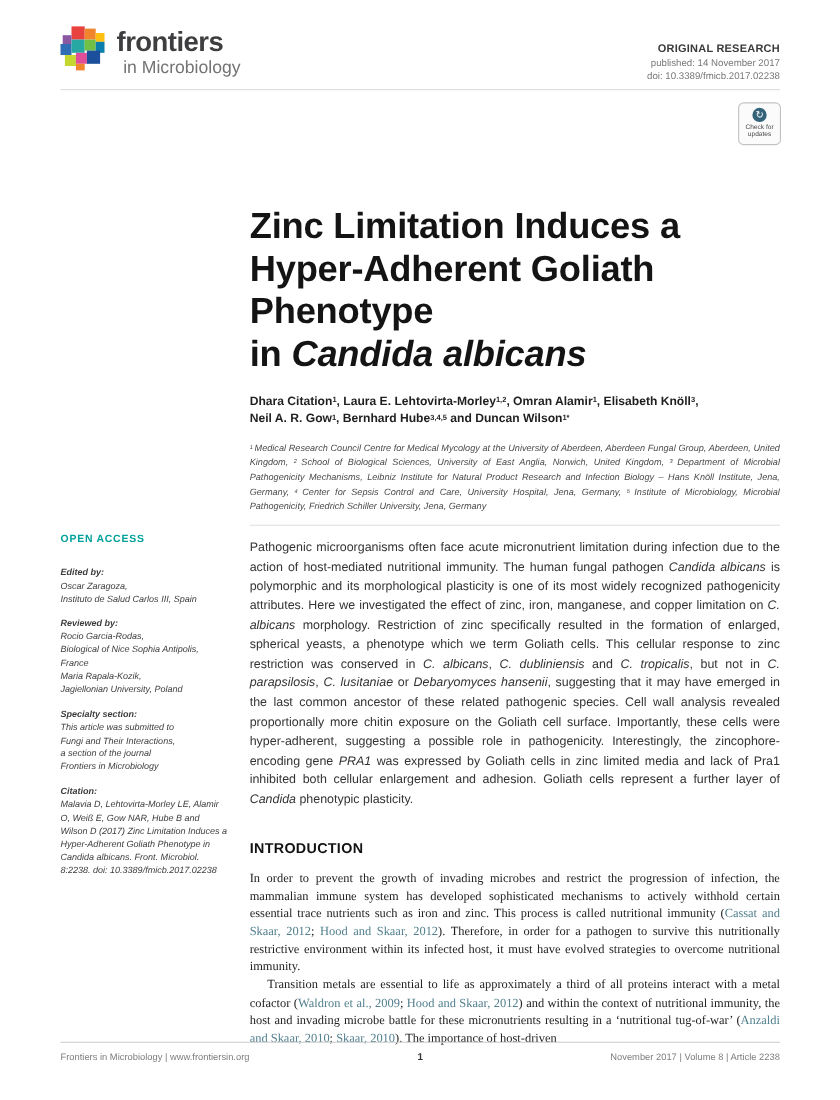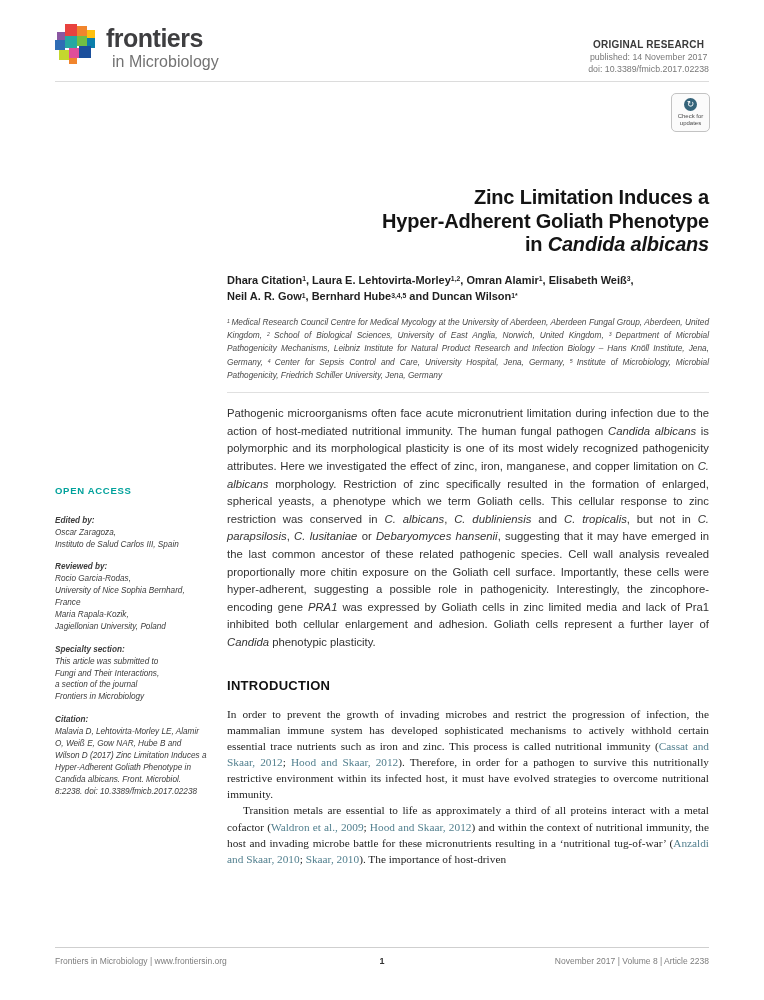--- a/index.html
+++ b/index.html
@@ -9,40 +9,40 @@
   *{box-sizing:border-box;}
   html,body{margin:0;padding:0;background:#ffffff;}
   .page{
     position:relative;width:764px;height:1000px;background:#fff;overflow:hidden;
     font-family:"Liberation Sans",sans-serif;color:#222;
   }
   
   .logo-mosaic{position:absolute;left:55px;top:24px;width:44px;height:44px;}
   .logo-frontiers{position:absolute;left:106px;top:24px;font-size:25px;font-weight:bold;color:#3e3e40;letter-spacing:-0.5px;}
   .logo-journal{position:absolute;left:112px;top:53px;font-size:16px;color:#737373;}
-  .header-right{position:absolute;right:55px;top:39px;text-align:center;}
+  .header-right{position:absolute;right:55px;top:39px;text-align:right;}
   .article-type{font-size:10px;font-weight:bold;color:#3a3a3a;letter-spacing:0.2px;}
   .published,.doi{font-size:8.8px;color:#787878;margin-top:2px;}
   .header-rule{position:absolute;left:55px;right:55px;top:81px;border-top:1px solid #dcdcdc;}
   
   .crossmark{
     position:absolute;left:671px;top:93px;width:39px;height:39px;
     border:1px solid #c3c3c3;border-radius:5px;background:#fbfbfb;
     display:flex;flex-direction:column;align-items:center;justify-content:center;gap:2px;cursor:pointer;
   }
   .crossmark-icon{
     width:13px;height:13px;border-radius:50%;background:#35647a;color:#fff;
     font-size:9px;line-height:13px;text-align:center;
   }
   .crossmark-text{font-size:6px;color:#4a4a4a;line-height:1.25;text-align:center;white-space:pre-line;}
   
   .main-col{position:absolute;left:227px;top:186px;width:482px;}
   .title{
-    margin:0;font-size:20px;font-weight:bold;color:#141414;line-height:1.18;
-    letter-spacing:-0.2px;white-space:pre-line;text-align:right;
+    margin:0;font-size:33px;font-weight:bold;color:#141414;line-height:1.18;
+    letter-spacing:-0.2px;white-space:pre-line;
   }
   .authors{margin-top:15px;font-size:11px;font-weight:bold;color:#1f1f1f;line-height:1.5;white-space:pre-line;}
   .affiliations{margin-top:11px;font-size:8.3px;font-style:italic;color:#4a4a4a;line-height:1.6;text-align:justify;}
   .abstract-rule{margin-top:10px;border-top:1px solid #e0e0e0;}
   .abstract{margin:12px 0 0 0;font-size:11.3px;line-height:1.56;color:#333;text-align:justify;}
   .keywords{margin:14px 0 0 0;font-size:8.3px;line-height:1.55;color:#1f1f1f;text-align:justify;}
   .section-heading{margin:26px 0 0 0;font-size:13px;font-weight:bold;color:#111;letter-spacing:0.3px;}
   .body-p{
     font-family:"Liberation Serif",serif;font-size:11.3px;line-height:1.43;color:#1d1d1d;
     text-align:justify;margin:0;
@@ -101,21 +101,21 @@
   <div class="crossmark">
     <div class="crossmark-icon">↻</div>
     <div class="crossmark-text">Check for
 updates</div>
   </div>
 
   <div class="main-col">
     <h1 class="title"><span>Zinc Limitation Induces a
 Hyper-Adherent Goliath Phenotype
 in </span><span class="rt-i">Candida albicans</span></h1>
-    <div class="authors"><span>Dhara Citation</span><span class="rt-sup">1</span><span>, Laura E. Lehtovirta-Morley</span><span class="rt-sup">1,2</span><span>, Omran Alamir</span><span class="rt-sup">1</span><span>, Elisabeth Weiß</span><span class="rt-sup">3</span><span>,
+    <div class="authors"><span>Dhara Citation</span><span class="rt-sup">1</span><span>, Laura E. Lehtovirta-Morley</span><span class="rt-sup">1,2</span><span>, Omran Alamir</span><span class="rt-sup">1</span><span>, Elisabeth Knöll</span><span class="rt-sup">3</span><span>,
 Neil A. R. Gow</span><span class="rt-sup">1</span><span>, Bernhard Hube</span><span class="rt-sup">3,4,5</span><span> and Duncan Wilson</span><span class="rt-sup">1*</span></div>
     <div class="affiliations"><span class="rt-sup">1 </span><span>Medical Research Council Centre for Medical Mycology at the University of Aberdeen, Aberdeen Fungal Group, Aberdeen, United Kingdom, </span><span class="rt-sup">2 </span><span>School of Biological Sciences, University of East Anglia, Norwich, United Kingdom, </span><span class="rt-sup">3 </span><span>Department of Microbial Pathogenicity Mechanisms, Leibniz Institute for Natural Product Research and Infection Biology – Hans Knöll Institute, Jena, Germany, </span><span class="rt-sup">4 </span><span>Center for Sepsis Control and Care, University Hospital, Jena, Germany, </span><span class="rt-sup">5 </span><span>Institute of Microbiology, Microbial Pathogenicity, Friedrich Schiller University, Jena, Germany</span></div>
     <div class="abstract-rule"></div>
     <p class="abstract"><span>Pathogenic microorganisms often face acute micronutrient limitation during infection due to the action of host-mediated nutritional immunity. The human fungal pathogen </span><span class="rt-i">Candida albicans</span><span> is polymorphic and its morphological plasticity is one of its most widely recognized pathogenicity attributes. Here we investigated the effect of zinc, iron, manganese, and copper limitation on </span><span class="rt-i">C. albicans</span><span> morphology. Restriction of zinc specifically resulted in the formation of enlarged, spherical yeasts, a phenotype which we term Goliath cells. This cellular response to zinc restriction was conserved in </span><span class="rt-i">C. albicans</span><span>, </span><span class="rt-i">C. dubliniensis</span><span> and </span><span class="rt-i">C. tropicalis</span><span>, but not in </span><span class="rt-i">C. parapsilosis</span><span>, </span><span class="rt-i">C. lusitaniae</span><span> or </span><span class="rt-i">Debaryomyces hansenii</span><span>, suggesting that it may have emerged in the last common ancestor of these related pathogenic species. Cell wall analysis revealed proportionally more chitin exposure on the Goliath cell surface. Importantly, these cells were hyper-adherent, suggesting a possible role in pathogenicity. Interestingly, the zincophore-encoding gene </span><span class="rt-i">PRA1</span><span> was expressed by Goliath cells in zinc limited media and lack of Pra1 inhibited both cellular enlargement and adhesion. Goliath cells represent a further layer of </span><span class="rt-i">Candida</span><span> phenotypic plasticity.</span></p>
     <h2 class="section-heading">INTRODUCTION</h2>
     <p class="body-p first"><span>In order to prevent the growth of invading microbes and restrict the progression of infection, the mammalian immune system has developed sophisticated mechanisms to actively withhold certain essential trace nutrients such as iron and zinc. This process is called nutritional immunity (</span><span class="rt-c">Cassat and Skaar, 2012</span><span>; </span><span class="rt-c">Hood and Skaar, 2012</span><span>). Therefore, in order for a pathogen to survive this nutritionally restrictive environment within its infected host, it must have evolved strategies to overcome nutritional immunity.</span></p>
     <p class="body-p indent"><span>Transition metals are essential to life as approximately a third of all proteins interact with a metal cofactor (</span><span class="rt-c">Waldron et al., 2009</span><span>; </span><span class="rt-c">Hood and Skaar, 2012</span><span>) and within the context of nutritional immunity, the host and invading microbe battle for these micronutrients resulting in a ‘nutritional tug-of-war’ (</span><span class="rt-c">Anzaldi and Skaar, 2010</span><span>; </span><span class="rt-c">Skaar, 2010</span><span>). The importance of host-driven</span></p>
   </div>
 
   <div class="sidebar">
@@ -123,21 +123,21 @@
 
     <div class="sb-block">
       <div class="sb-label">Edited by:</div>
       <div>Oscar Zaragoza,</div>
       <div>Instituto de Salud Carlos III, Spain</div>
     </div>
 
     <div class="sb-block">
       <div class="sb-label">Reviewed by:</div>
       <div>Rocio Garcia-Rodas,</div>
-      <div>University of Nice Sophia Bernhard,</div>
+      <div>Biological of Nice Sophia Antipolis,</div>
       <div>France</div>
       <div>Maria Rapala-Kozik,</div>
       <div>Jagiellonian University, Poland</div>
     </div>
 
 
     <div class="sb-block">
       <div class="sb-label">Specialty section:</div>
       <div>This article was submitted to</div>
       <div>Fungi and Their Interactions,</div>

